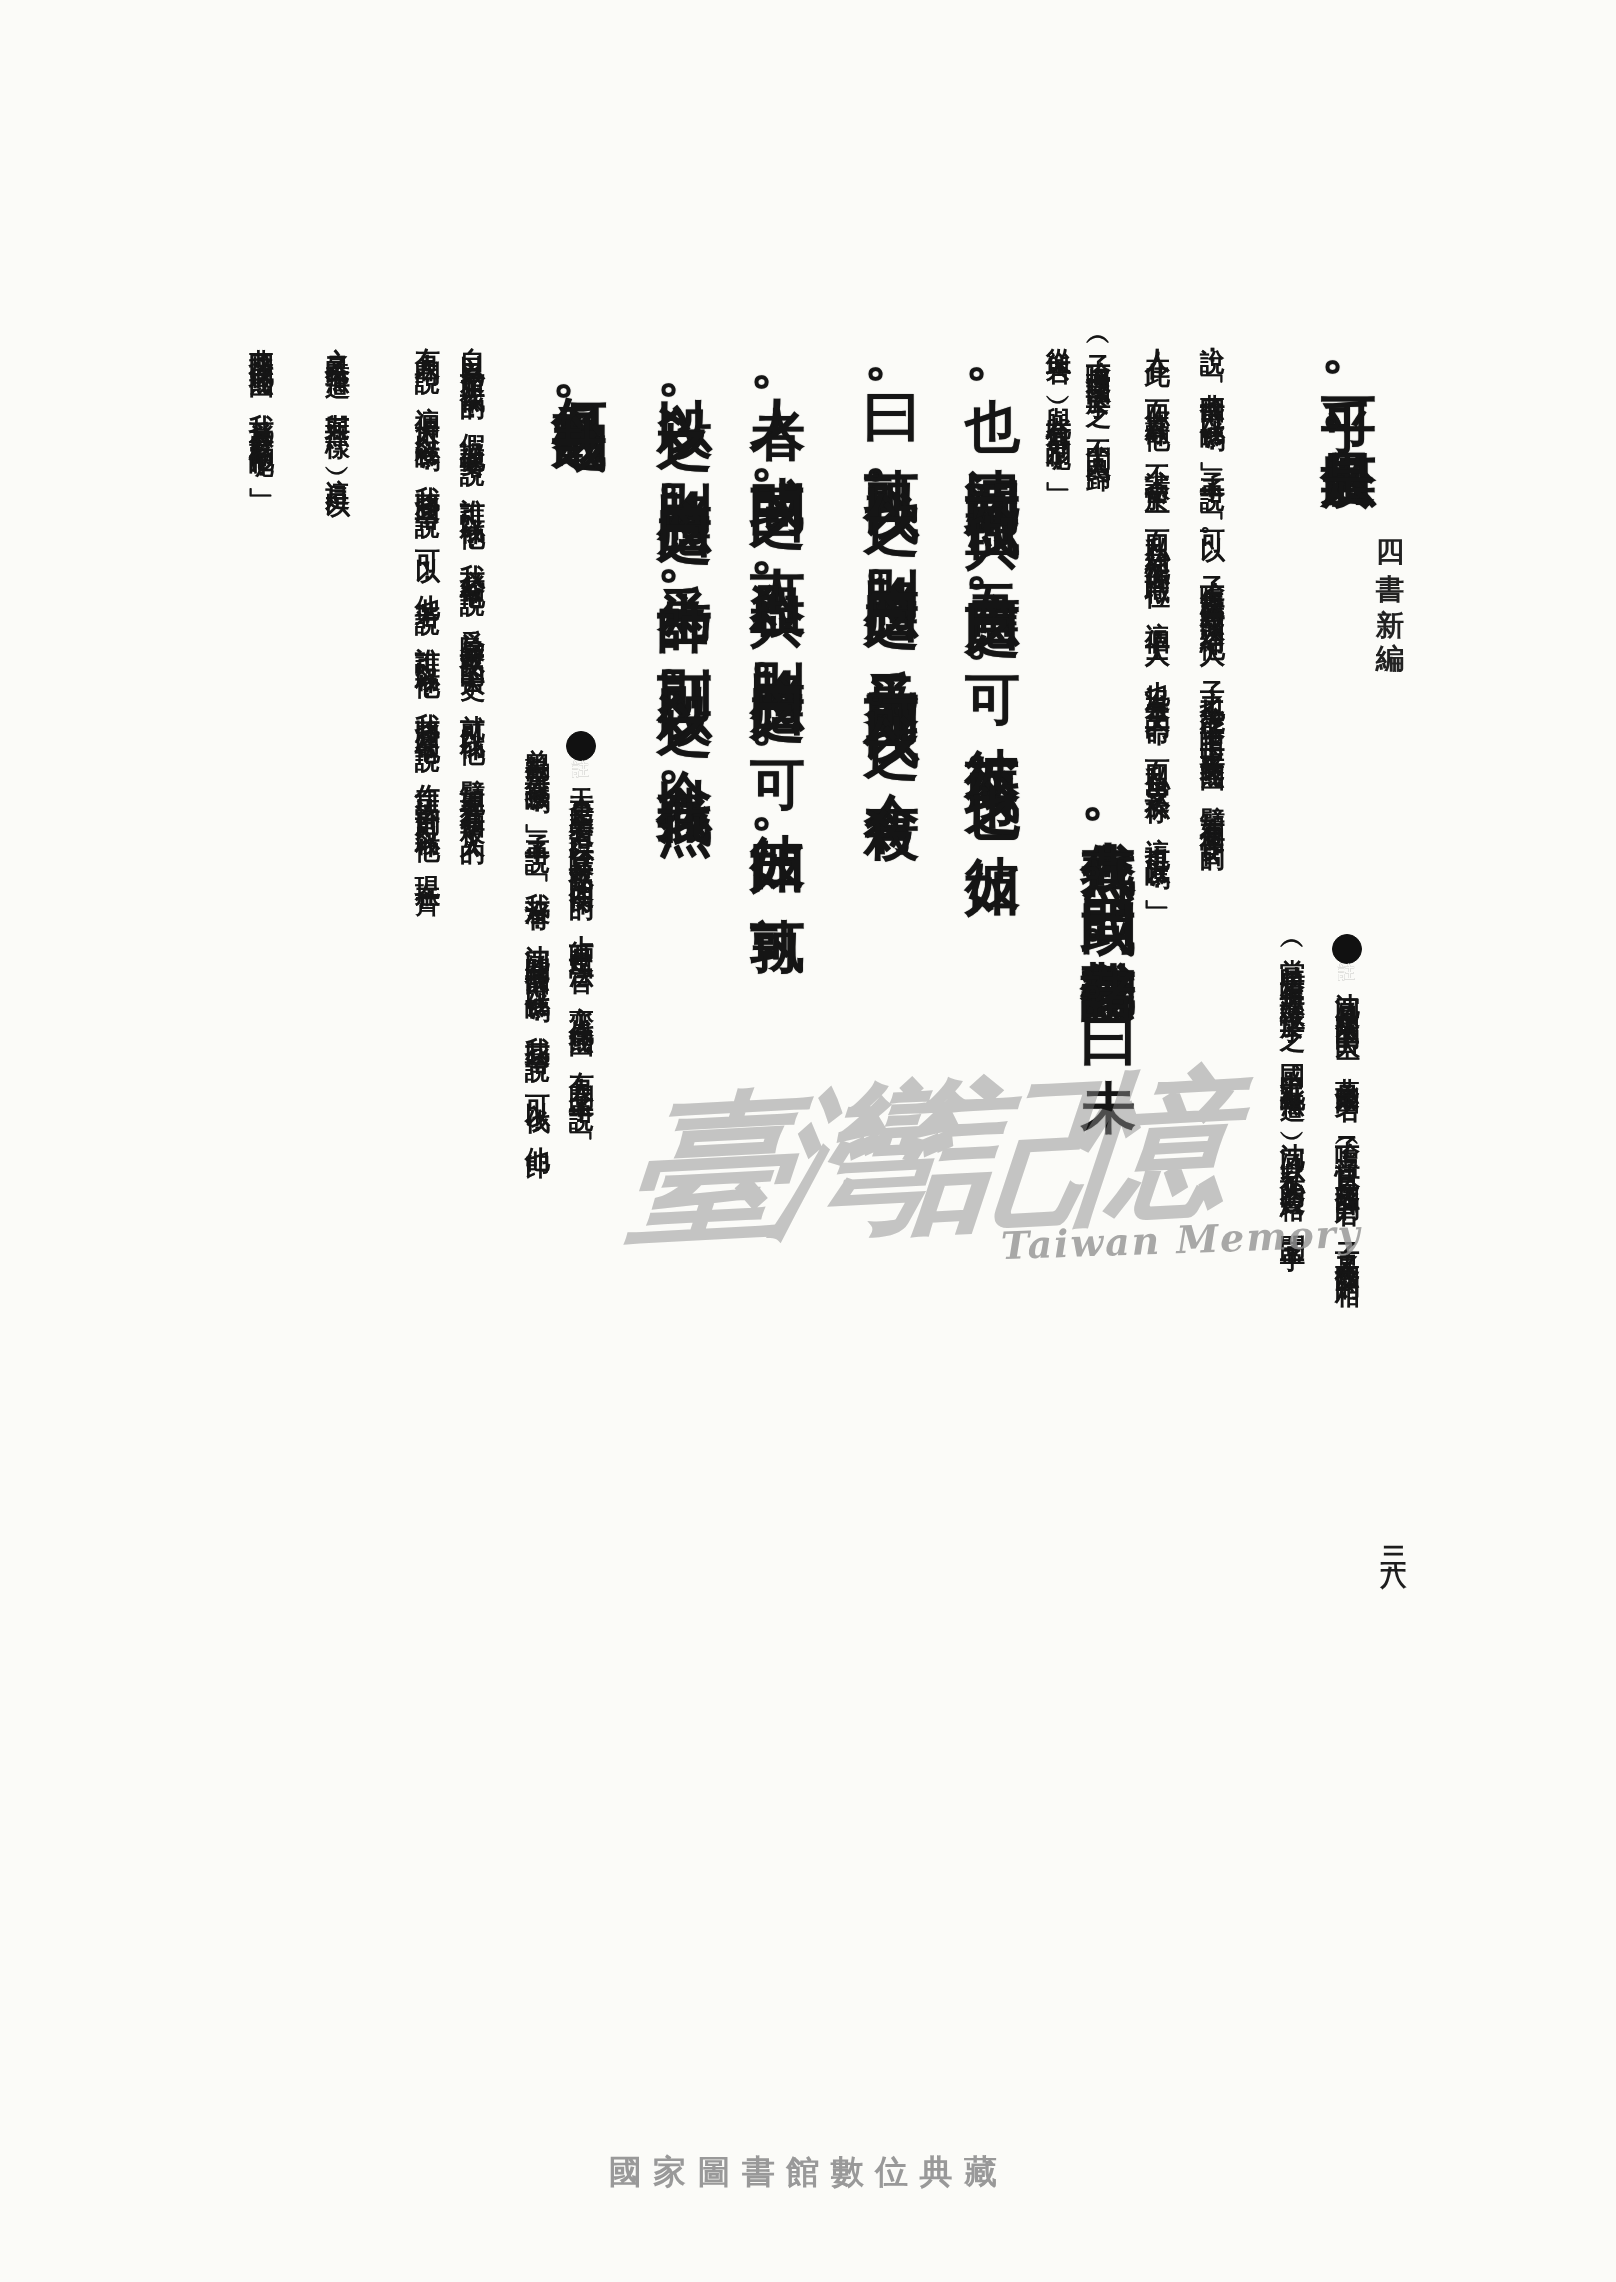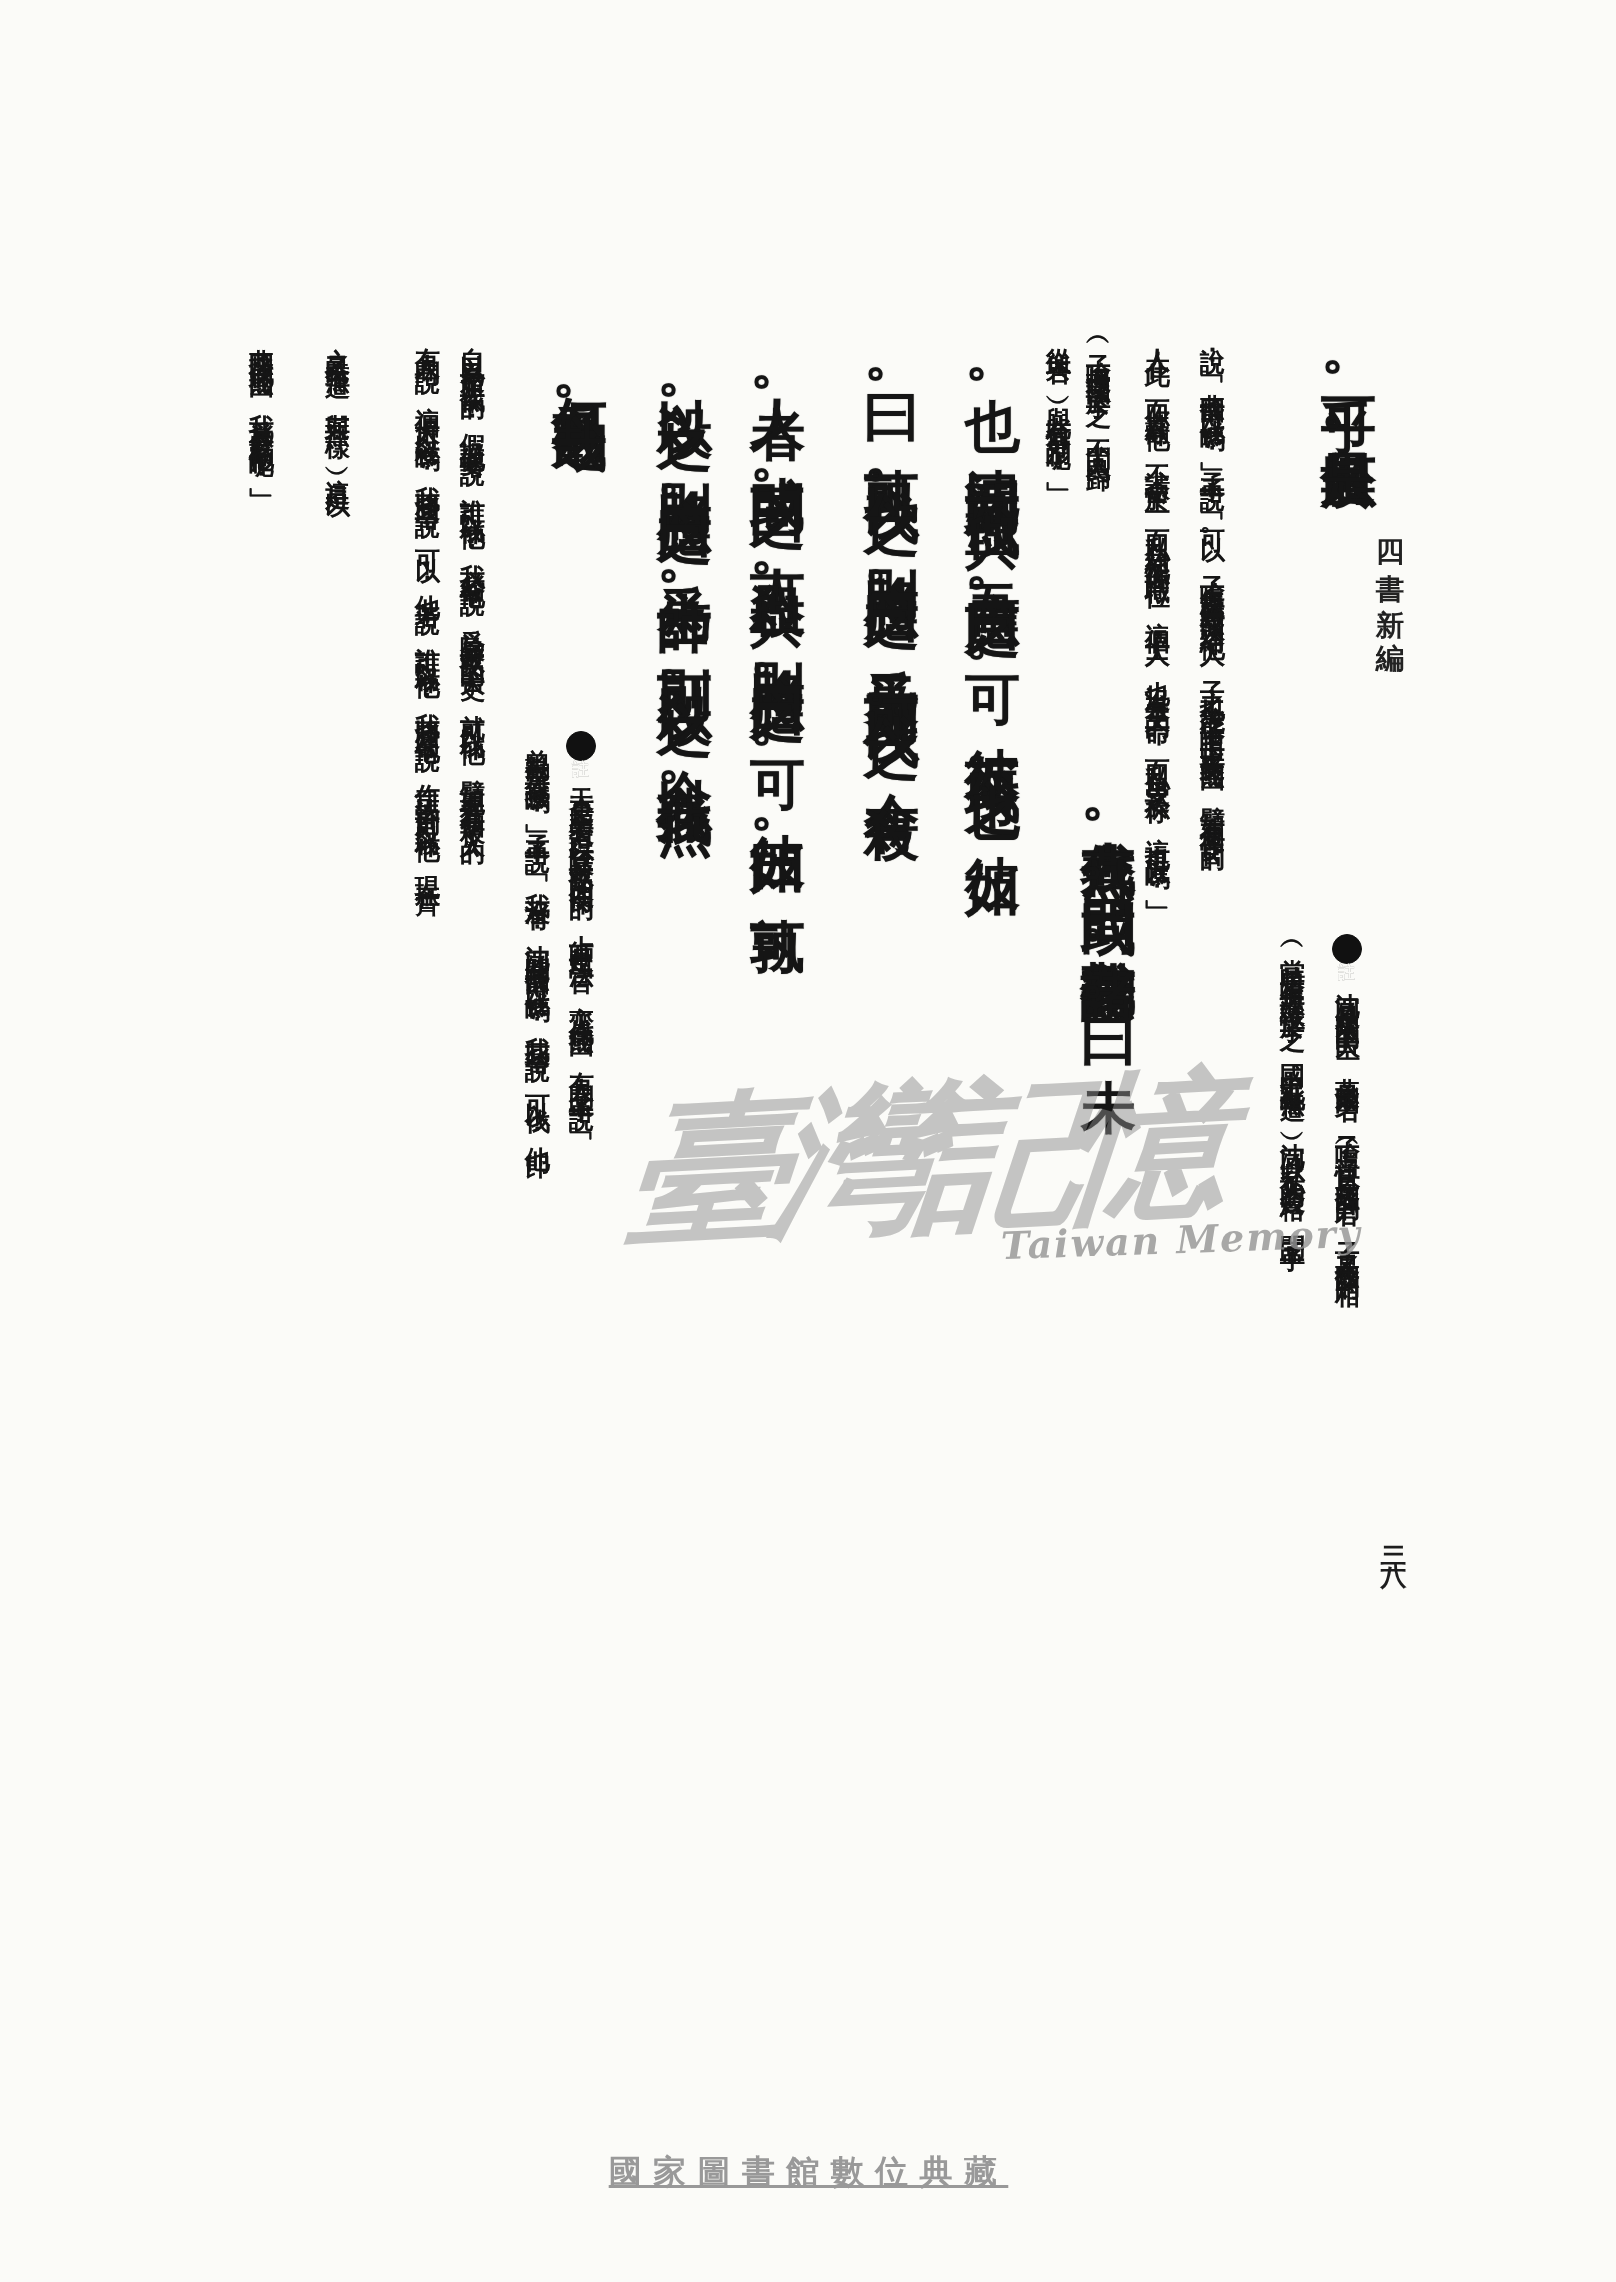--- a/index.html
+++ b/index.html
@@ -92,21 +92,20 @@
     position:absolute;
     left:0;right:0;
     top:2150px;
     text-align:center;
     font-size:33px;
     font-weight:700;
     letter-spacing:11.4px;
     color:#8f8f8f;
     opacity:.9;
     font-family:"DejaVu Serif","Liberation Serif",serif;
-    text-decoration:underline;
   }
 </style>
 </head>
 <body>
 
 <div class="page">
 
   <div class="vcol header-col" style="left:1376px;top:518px;">四書新編</div>
   <div class="vcol pagenum-col" style="left:1381px;top:1527px;">二二八</div>
 

